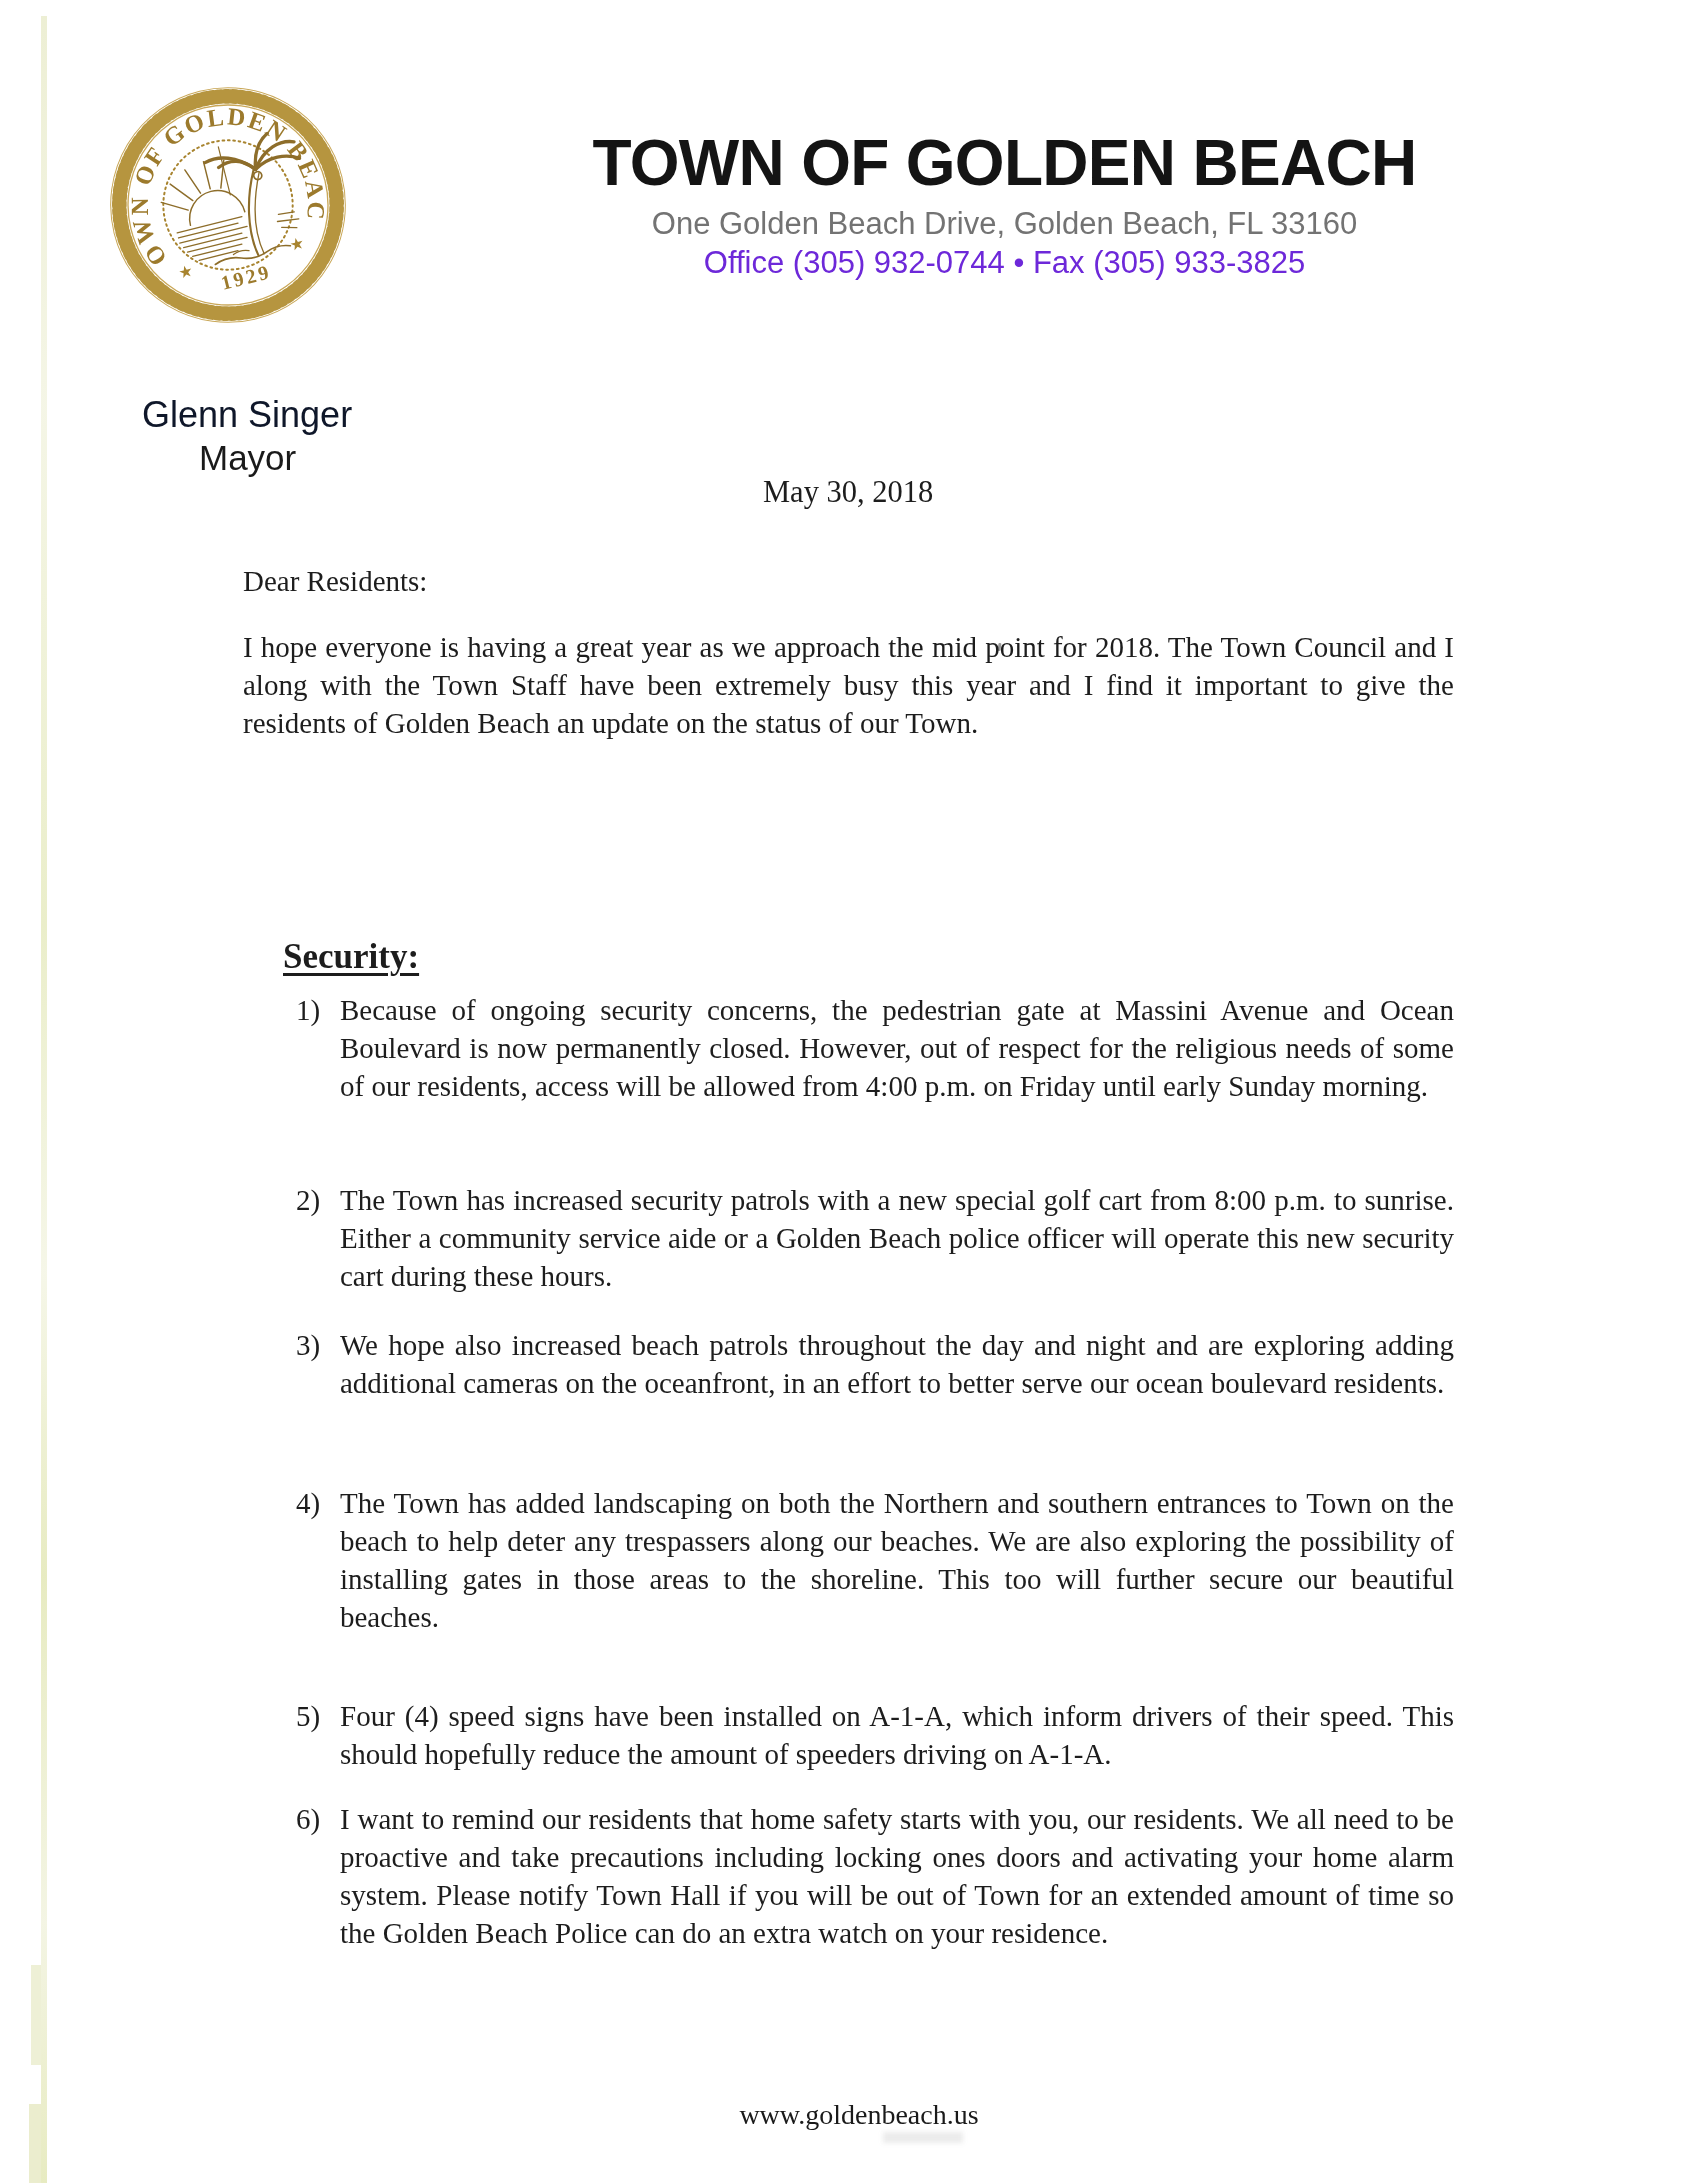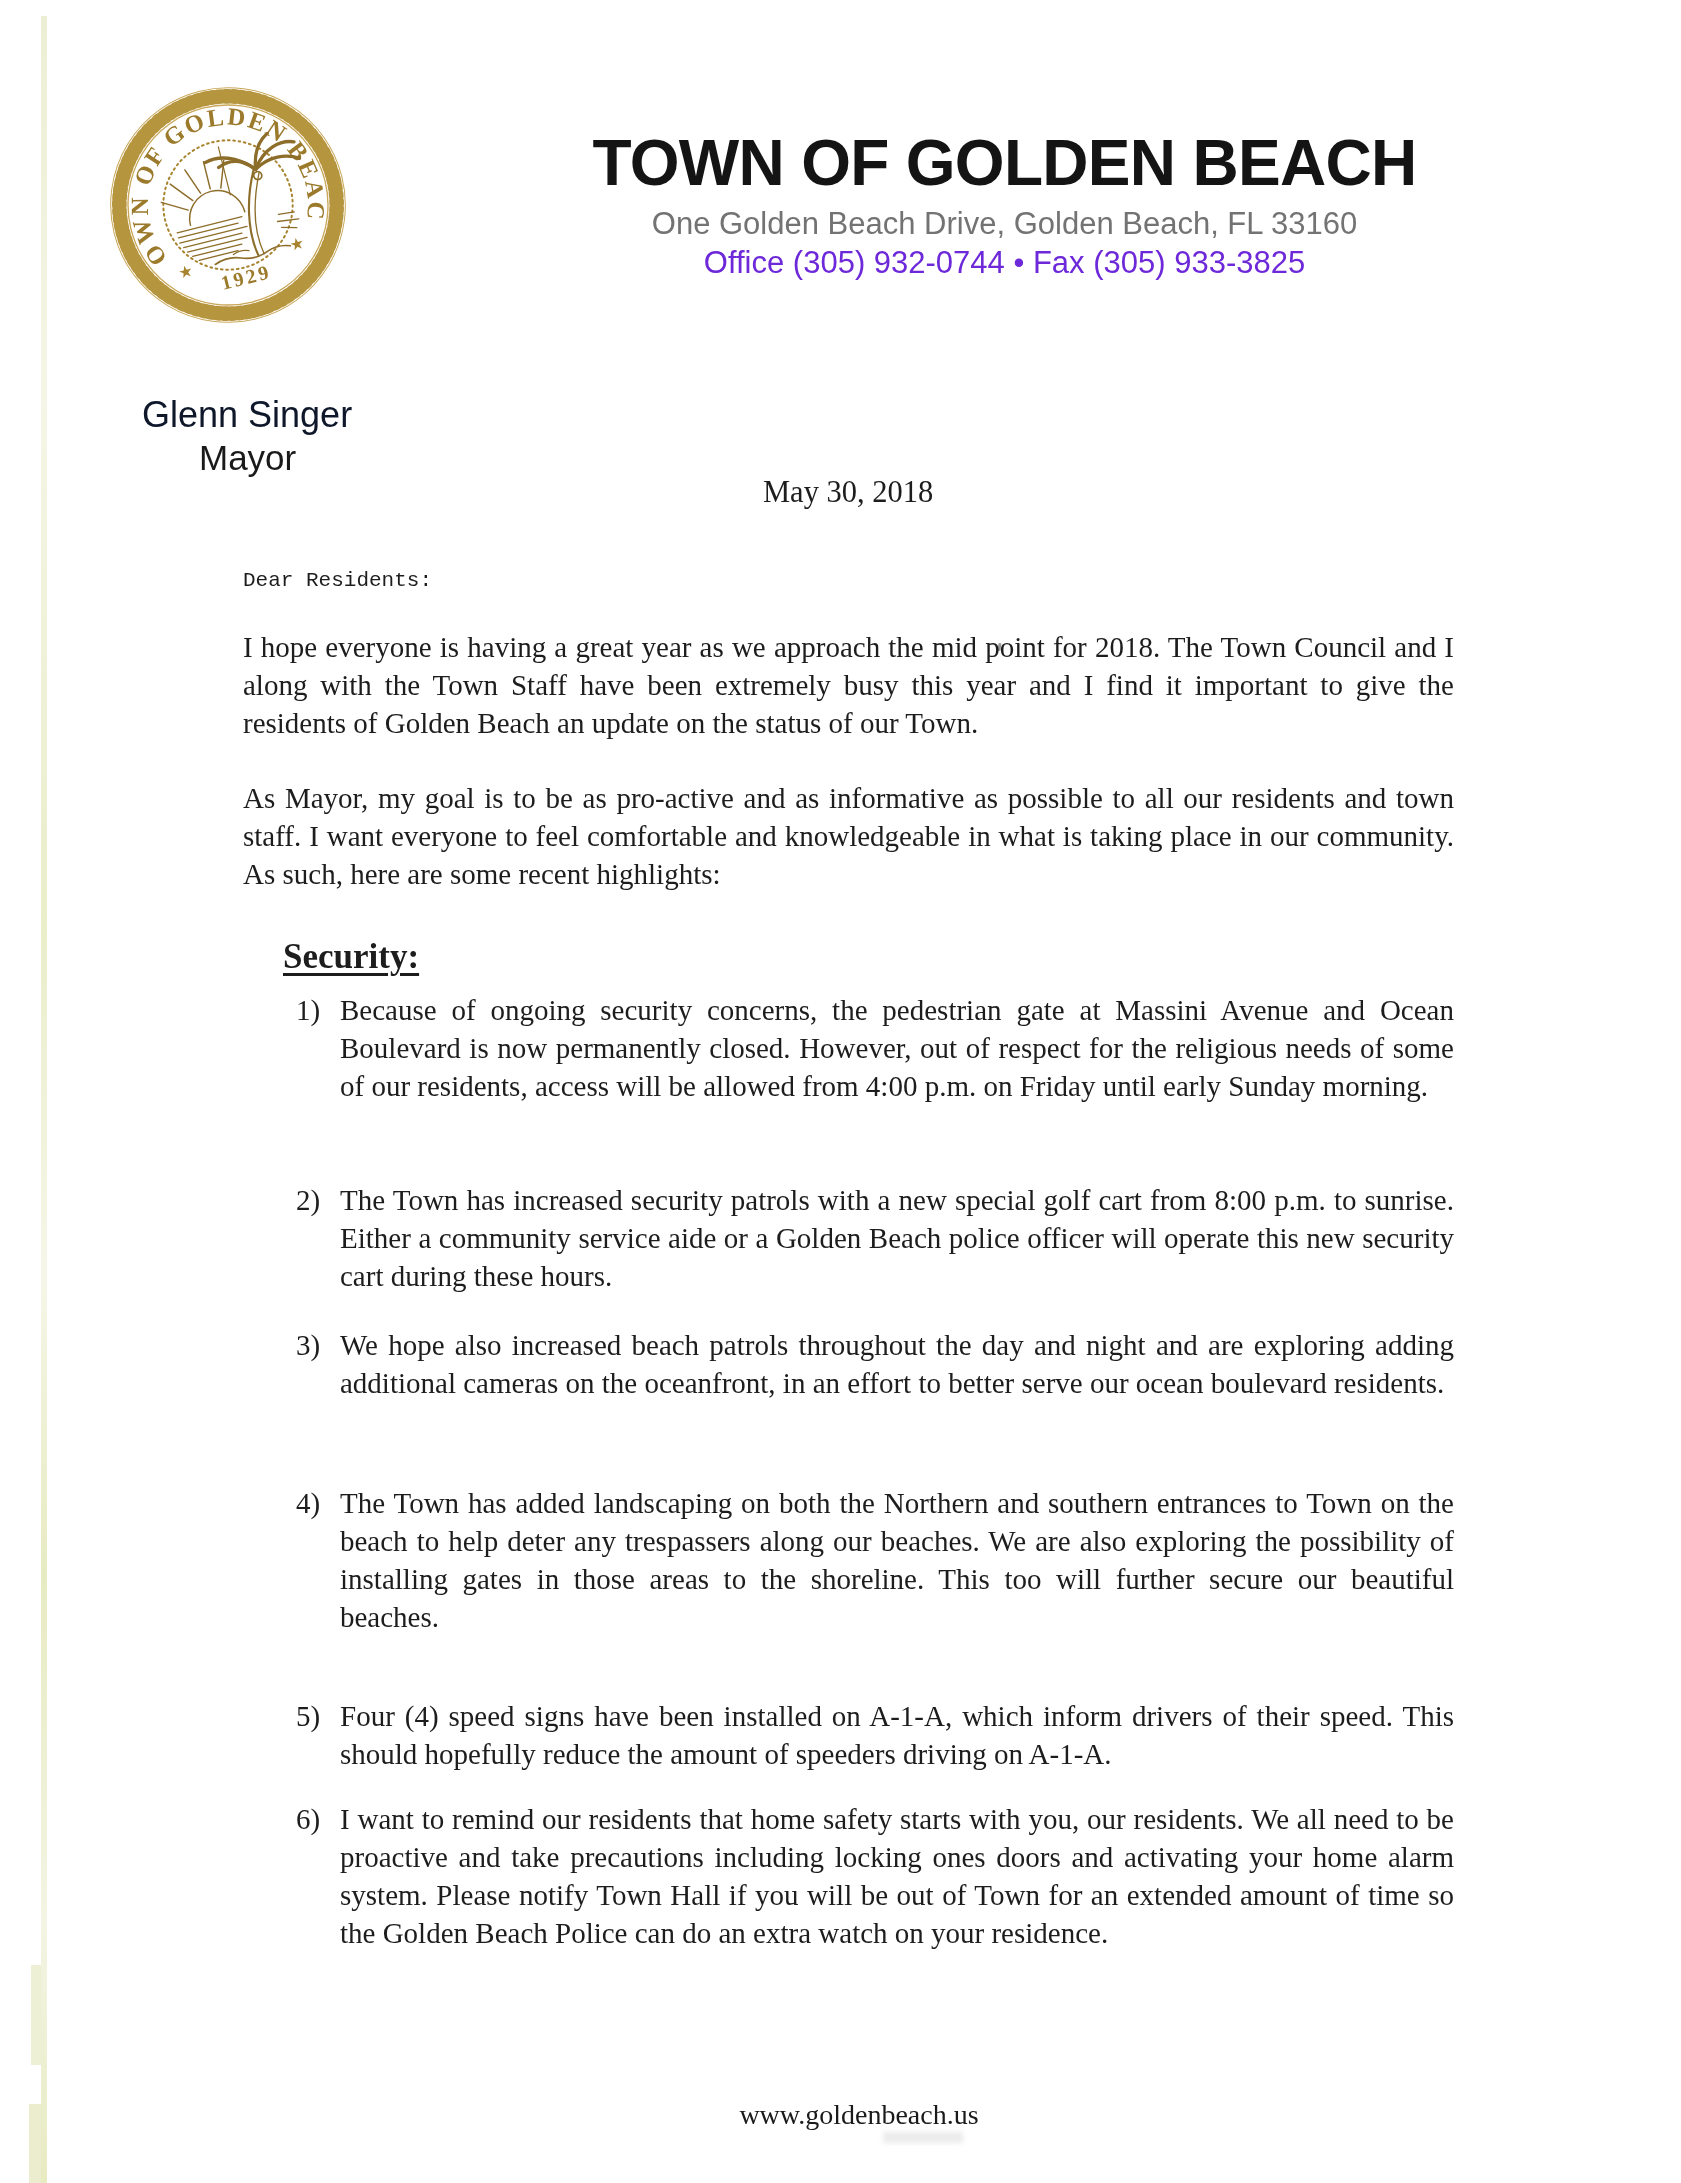--- a/index.html
+++ b/index.html
@@ -63,21 +63,21 @@
     position:absolute;left:199px;top:440px;
     font-family:"Liberation Sans",sans-serif;font-size:35px;color:#1a1a1a;line-height:1;
   }
   .date-line{
     position:absolute;left:763px;top:477px;
     font-size:30.5px;line-height:1;
   }
   
   .salutation{
     position:absolute;left:243px;top:562px;
-    font-size:21px;line-height:38px;font-family:Liberation Mono, monospace;
+    font-size:29px;line-height:38px;
   }
   .para{
     position:absolute;left:243px;width:1211px;
     font-size:29px;line-height:38px;text-align:justify;
   }
   .para1{top:628px;}
   .para2{top:779px;}
   .sec-heading{
     position:absolute;left:243px;top:938px;
     font-size:35px;font-weight:bold;line-height:38px;
@@ -181,21 +181,20 @@
   </div>
 
   <div class="sender-name">Glenn Singer</div>
   <div class="sender-title">Mayor</div>
 
   <div class="date-line">May 30, 2018</div>
 
   <div class="salutation">Dear Residents:</div>
 
   <div class="para para1">I hope everyone is having a great year as we approach the mid point for 2018. The Town Council and I along with the Town Staff have been extremely busy this year and I find it important to give the residents of Golden Beach an update on the status of our Town.</div>
-  <div class="para para2">As Mayor, my goal is to be as pro-active and as informative as possible to all our residents and town staff. I want everyone to feel comfortable and knowledgeable in what is taking place in our community. As such, here are some recent highlights:</div>
 
   <div class="sec-heading">Security:</div>
 
   <div class="item item1">
     <span class="num">1)</span>
     <span class="itext">Because of ongoing security concerns, the pedestrian gate at Massini Avenue and Ocean Boulevard is now permanently closed. However, out of respect for the religious needs of some of our residents, access will be allowed from 4:00 p.m. on Friday until early Sunday morning.</span>
   </div>
   <div class="item item2">
     <span class="num">2)</span>
     <span class="itext">The Town has increased security patrols with a new special golf cart from 8:00 p.m. to sunrise. Either a community service aide or a Golden Beach police officer will operate this new security cart during these hours.</span>

